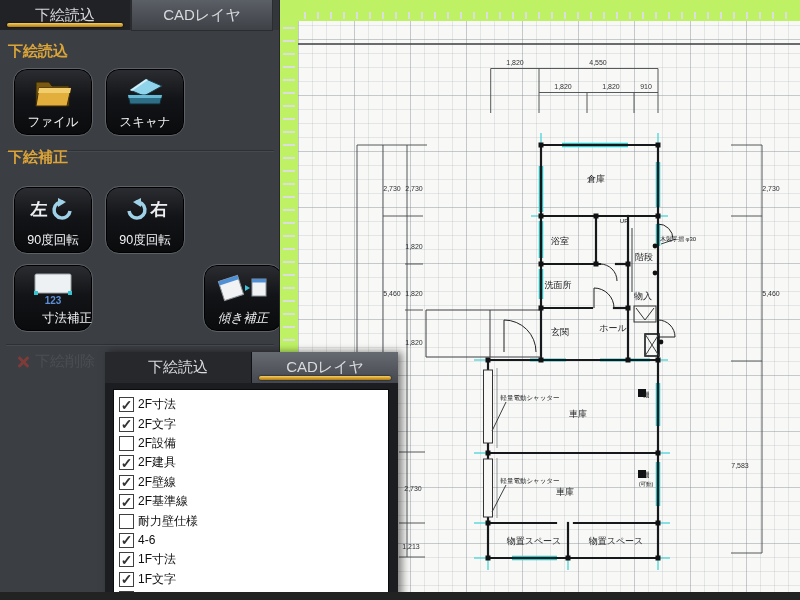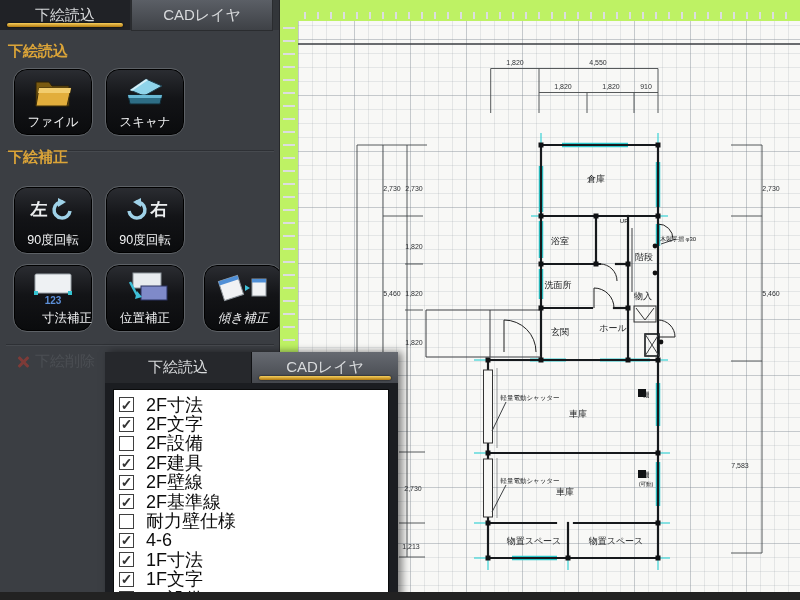--- a/index.html
+++ b/index.html
@@ -65,21 +65,21 @@
   .lp-tab{flex:1;display:flex;align-items:center;justify-content:center;font-size:15px;
       color:#d9dbdd;position:relative;cursor:pointer;}
   .lp-tab.t1{background:#26282c;border-right:1px solid #101113;}
   .lp-tab.t2{background:linear-gradient(#666a71,#45484e);}
   .lp-body{position:absolute;left:8px;right:9px;top:37px;bottom:0;background:#fff;
       border:1px solid #0a0b0c;border-bottom:none;overflow:hidden;padding:5px 0 0 5px;}
   .layer-item{display:flex;align-items:center;height:19.4px;cursor:pointer;}
   .cb{width:13px;height:13px;border:1.5px solid #3f3f3f;background:#fff;margin-right:4px;
       display:inline-flex;align-items:center;justify-content:center;flex:0 0 auto;
       font-size:14px;line-height:12px;color:#333;font-weight:bold;}
-  .layer-item .llbl{font-size:18px;color:#0d0d0d;white-space:nowrap;margin-left:8px;}
+  .layer-item .llbl{font-size:12px;color:#0d0d0d;white-space:nowrap;}
 </style>
 </head>
 <body>
 
 <div class="app">
 
   <div class="sidebar">
     <div class="tabbar">
       <div class="tab t1">
         <span>下絵読込</span>
@@ -145,31 +145,20 @@
         <svg width="48" height="34" viewBox="0 0 48 34">
           <rect x="6" y="3" width="36" height="19" rx="1.5" fill="#eef1f3" stroke="#9aa2a8"></rect>
           <rect x="5" y="20" width="4" height="4" fill="#35c4d2"></rect>
           <rect x="39" y="20" width="4" height="4" fill="#35c4d2"></rect>
           <text x="24" y="33" text-anchor="middle" font-size="10" font-weight="bold" fill="#5c8fd8" font-family="Liberation Sans,sans-serif">123</text>
         </svg>
       </div>
       <div class="lbl">寸法補正</div>
     </div>
 
-    <div class="btn" style="left:105px;top:264px;">
-      <div class="ic">
-        <svg width="48" height="36" viewBox="0 0 48 36">
-          <rect x="12" y="3" width="28" height="15" fill="#e8ecef" stroke="#8d959b"></rect>
-          <rect x="20" y="16" width="26" height="14" fill="#7f8ac9" stroke="#2b3360"></rect>
-          <line x1="9" y1="12" x2="17" y2="27" stroke="#3fc0d8" stroke-width="2.5"></line>
-          <polygon points="14,29 21,27 16,21" fill="#3fc0d8"></polygon>
-        </svg>
-      </div>
-      <div class="lbl">位置補正</div>
-    </div>
 
     <div class="btn" style="left:203px;top:264px;font-style:italic;">
       <div class="ic">
         <svg width="52" height="34" viewBox="0 0 52 34">
           <g transform="rotate(-18 14 17)">
             <rect x="4" y="7" width="20" height="20" fill="#f0f2f4" stroke="#8d959b"></rect>
             <rect x="4" y="7" width="20" height="4" fill="#4f8fd6"></rect>
           </g>
           <polygon points="28,14 33,17 28,20" fill="#3fc0d8"></polygon>
           <rect x="35" y="8" width="14" height="17" fill="#f0f2f4" stroke="#8d959b"></rect>

